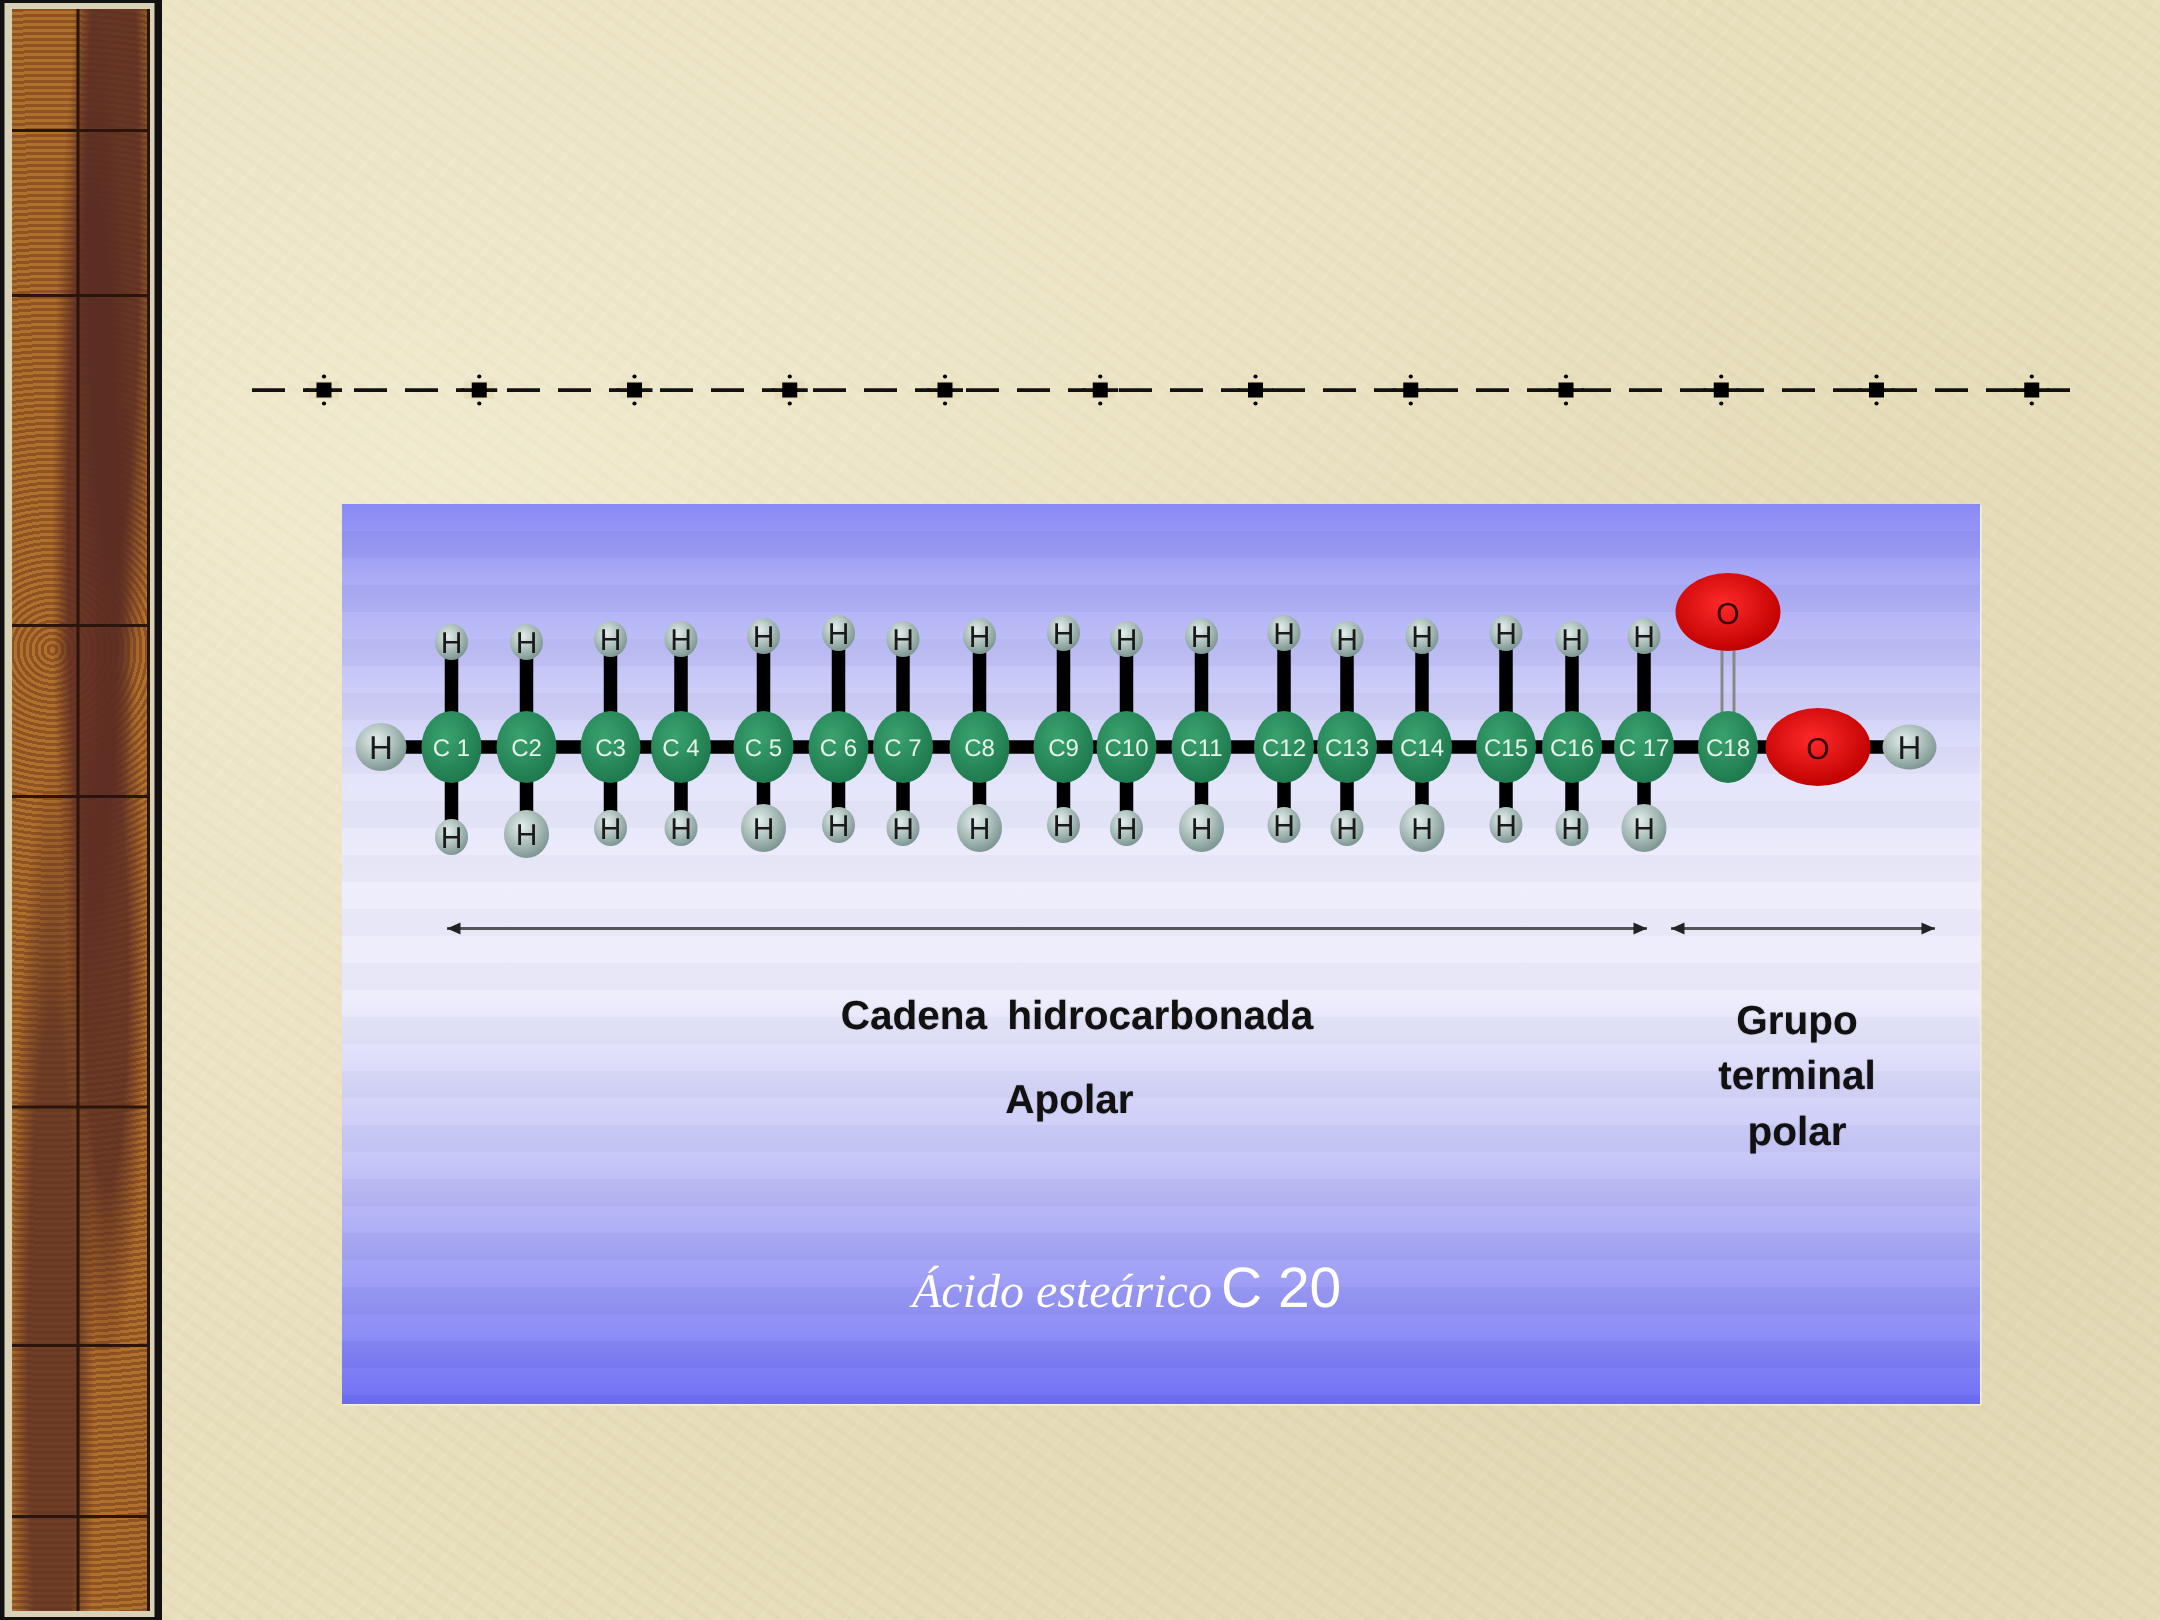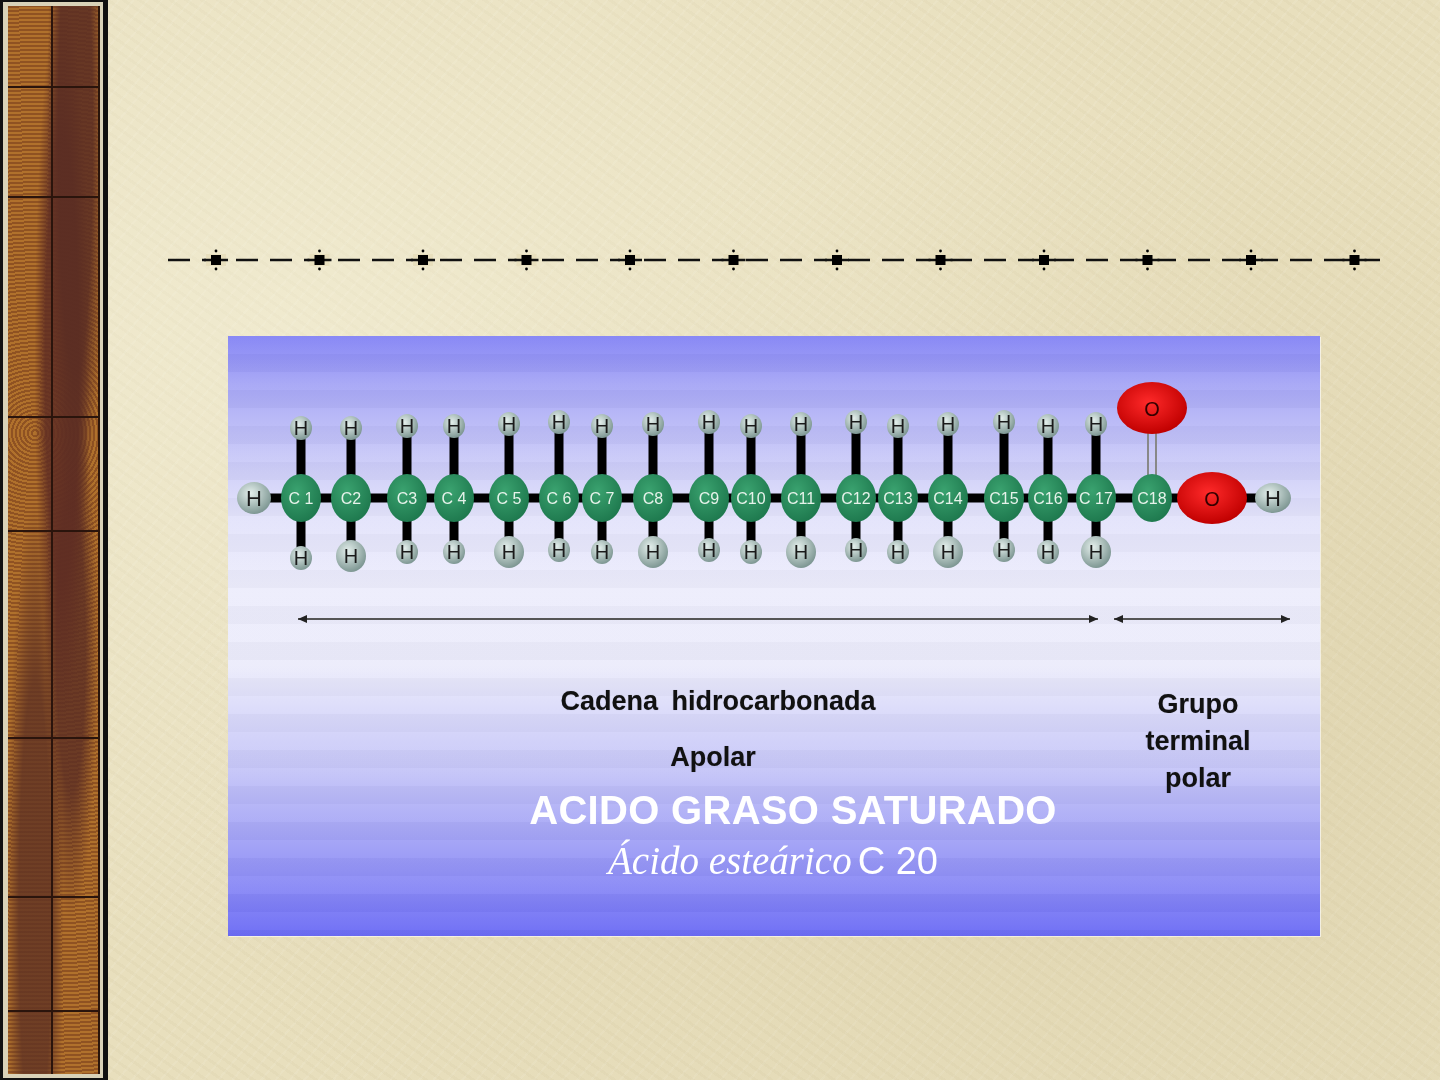--- a/index.html
+++ b/index.html
@@ -60,36 +60,35 @@
   }
   .figure .bands {
     position:absolute; inset:0;
     background:repeating-linear-gradient(to bottom, rgba(255,255,255,0.03) 0 18px, rgba(0,0,40,0.025) 18px 36px);
   }
   .molecule { position:absolute; left:0; top:0; }
 
   .label {
     position:absolute; color:#111; font-weight:bold; font-size:27px; text-align:center;
     text-shadow: 0 0 1px rgba(0,0,0,0.3);
-    margin-top: 24px;
   }
   .chain-label { left:290px; top:326px; width:400px; word-spacing:6px; }
   .apolar-label { left:380px; top:382px; width:210px; }
   .polar-label { left:890px; top:326px; width:160px; line-height:37px; }
 
   .title {
     position:absolute; left:240px; top:452px; width:650px; text-align:center;
     color:#ffffff; font-weight:bold; font-size:40px; letter-spacing:0.3px;
   }
   .subtitle {
     position:absolute; left:380px; top:502px; width:400px; text-align:left;
     color:#ffffff; font-size:38px;
   }
   .subtitle .italic {
-    font-family:"Liberation Serif", serif; font-style:italic; font-size:39px;
+    font-family:"Liberation Serif", serif; font-style:italic; font-size:32px;
   }
   .subtitle .code { font-family:"Liberation Sans", sans-serif; margin-left:6px; }
 </style>
 </head>
 <body>
 
 <div class="side-bar">
   <div class="frame"></div>
   <div class="inner"></div>
   <div class="vline"></div>
@@ -381,17 +380,16 @@
     </svg>
 
   <div class="label chain-label">Cadena  hidrocarbonada</div>
   <div class="label polar-label">
     <div>Grupo</div>
     <div>terminal</div>
     <div>polar</div>
   </div>
   <div class="label apolar-label">Apolar</div>
 
-  <div class="title">ACIDO GRASO SATURADO</div>
   <div class="subtitle">
     <span class="italic">Ácido esteárico</span><span class="code">C 20</span>
   </div>
 </div>
 
 </body></html>

